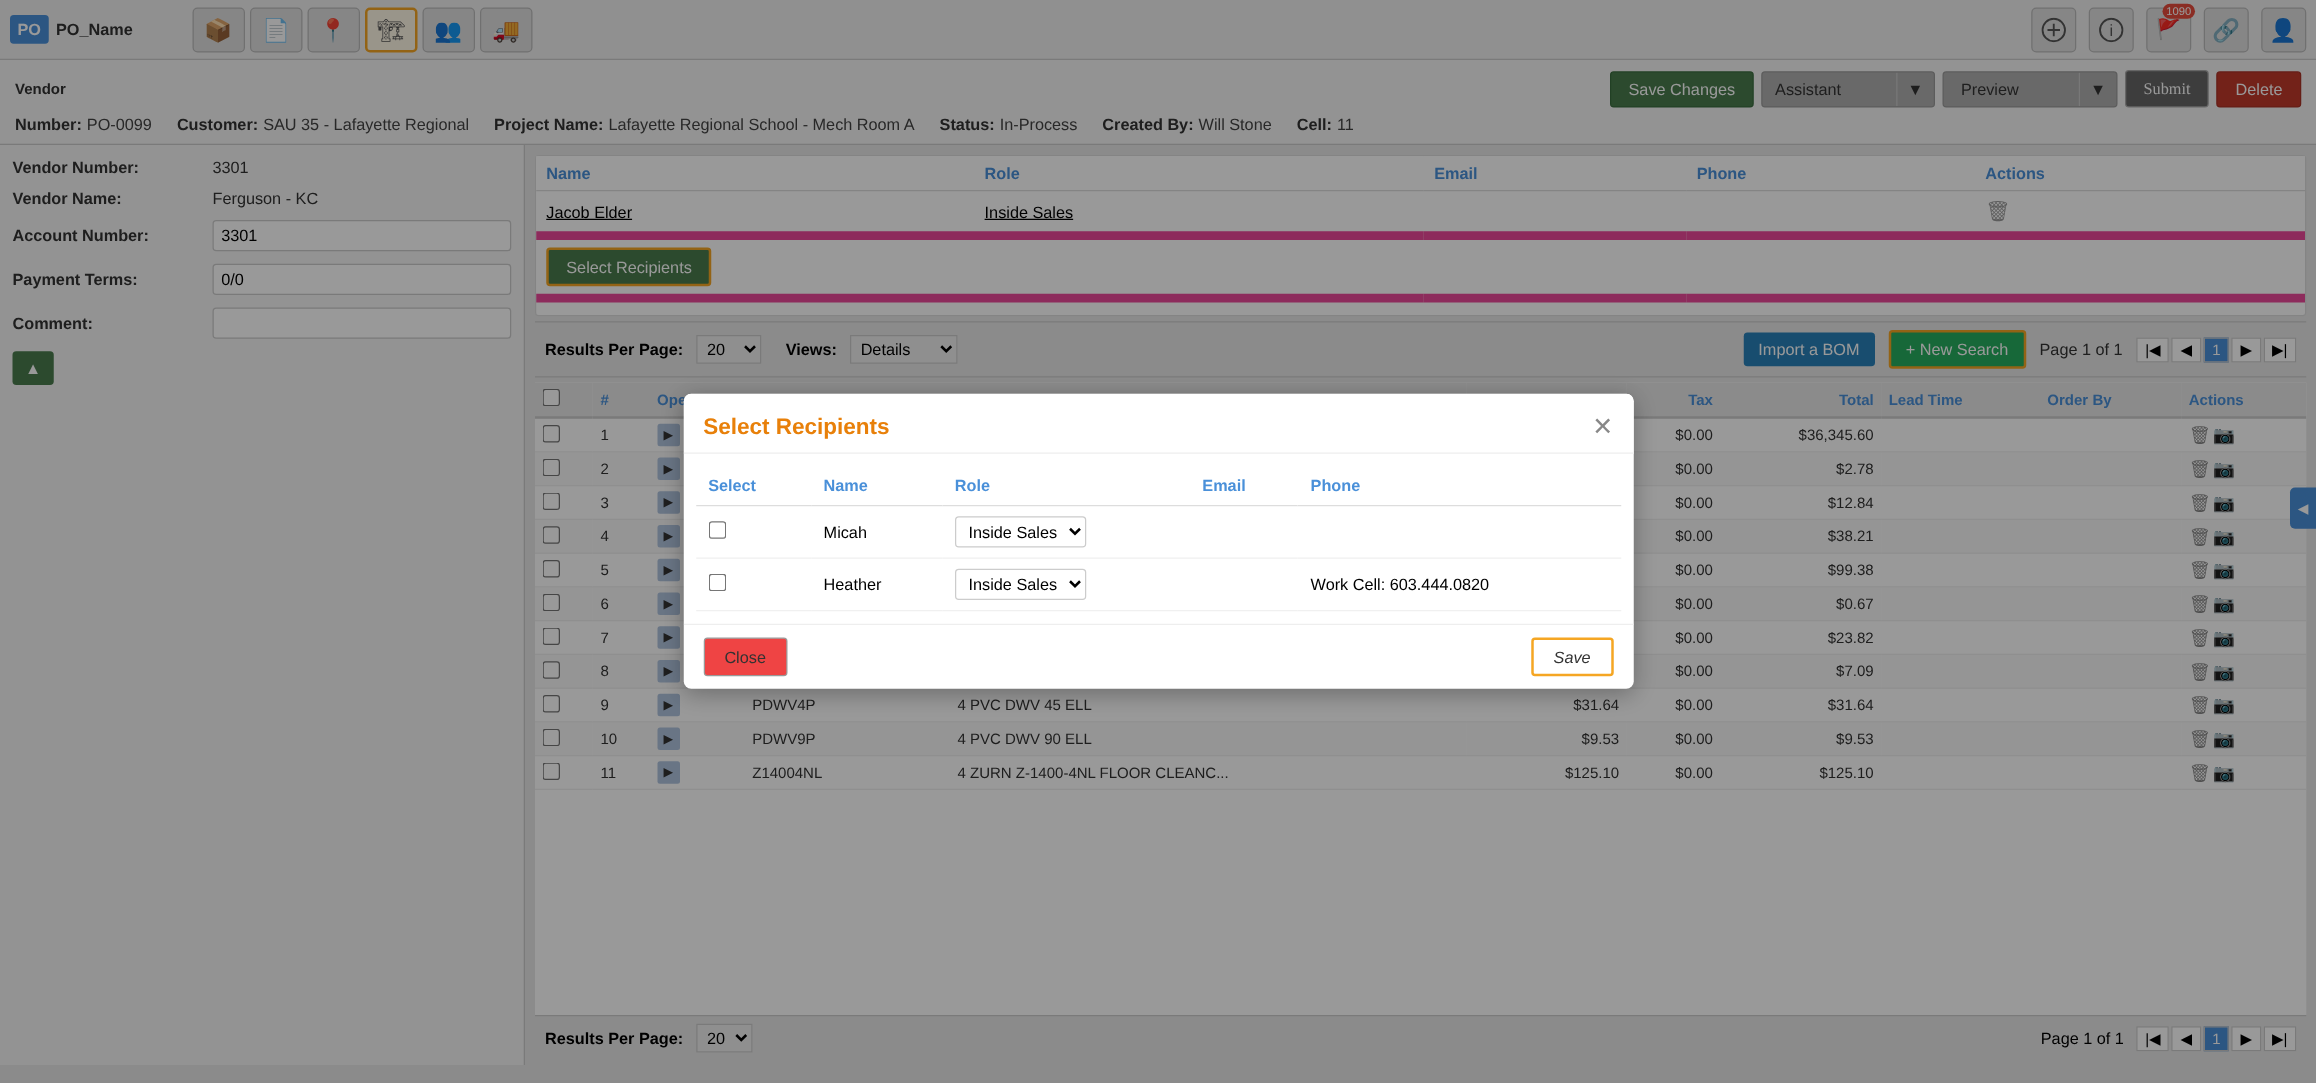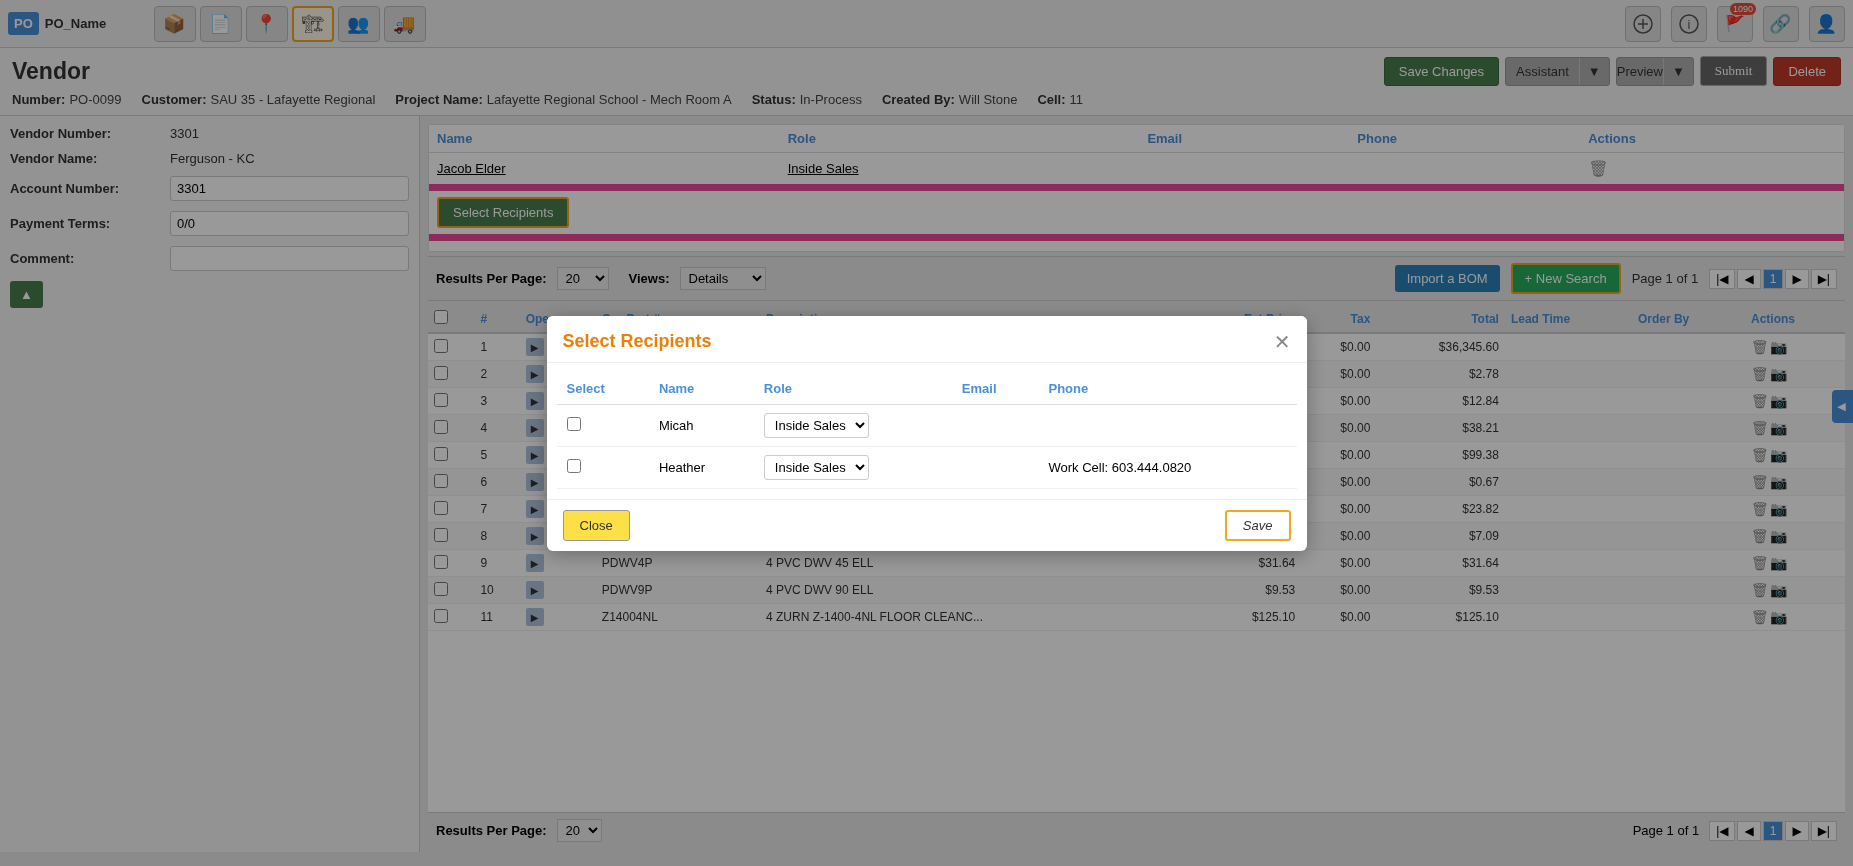--- a/index.html
+++ b/index.html
@@ -15,25 +15,25 @@
     .nav-icons { display: flex; gap: 4px; align-items: center; margin-left: 20px; }
     .nav-icon-btn { background: #e0e0e0; border: 1px solid #bbb; border-radius: 4px; width: 42px; height: 36px; display: flex; align-items: center; justify-content: center; cursor: pointer; font-size: 18px; color: #555; }
     .nav-icon-btn.active { border: 2px solid #f5a623; background: #fff8e7; }
     .top-right { margin-left: auto; display: flex; align-items: center; gap: 10px; }
     .top-right-icon { width: 36px; height: 36px; display: flex; align-items: center; justify-content: center; cursor: pointer; font-size: 18px; color: #555; background: #e0e0e0; border-radius: 4px; border: 1px solid #bbb; position: relative; }
     .badge { position: absolute; top: -4px; right: -4px; background: #e74c3c; color: white; border-radius: 10px; font-size: 9px; padding: 1px 3px; }
 
     
     .header-section { background: #f5f5f5; border-bottom: 1px solid #ccc; padding: 8px 12px; }
     .header-top { display: flex; align-items: center; justify-content: space-between; margin-bottom: 6px; }
-    .header-title { font-size: 23px; font-weight: bold; color: #333; }
+    .header-title { font-size: 12px; font-weight: bold; color: #333; }
     .header-actions { display: flex; gap: 6px; align-items: center; }
     .btn { padding: 6px 14px; border: 1px solid #aaa; border-radius: 3px; cursor: pointer; font-size: 13px; }
     .btn-green { background: #4a7c4e; color: white; border-color: #3a6c3e; }
-    .btn-gray { background: #b0b0b0; color: #333; }
+    .btn-gray { background: #b0b0b0; color: #333; gap: 34px; }
     .btn-dark { background: #666; color: white; font-family: Liberation Serif, serif; }
     .btn-red { background: #c0392b; color: white; border-color: #a93226; }
     .btn-split { display: flex; align-items: center; }
     .btn-split-arrow { padding: 6px 8px; border-left: 1px solid rgba(255,255,255,0.3); }
     .header-meta { display: flex; gap: 20px; align-items: center; font-size: 12px; color: #444; flex-wrap: wrap; }
     .meta-item { display: flex; gap: 4px; }
     .meta-label { font-weight: bold; color: #333; }
 
     
     .left-panel { width: 420px; min-width: 420px; background: #f5f5f5; padding: 10px; border-right: 1px solid #ccc; overflow-y: auto; }
@@ -80,21 +80,21 @@
     .modal { background: white; border-radius: 6px; width: 760px; max-height: 500px; box-shadow: 0 4px 20px rgba(0,0,0,0.3); overflow: hidden; display: flex; flex-direction: column; }
     .modal-header { background: white; padding: 14px 16px 8px; display: flex; align-items: center; justify-content: space-between; border-bottom: 1px solid #eee; }
     .modal-title { font-size: 18px; font-weight: bold; color: #e8800a; }
     .modal-close { background: none; border: none; font-size: 20px; cursor: pointer; color: #888; }
     .modal-body { flex: 1; overflow-y: auto; padding: 10px; }
     .modal-table { width: 100%; border-collapse: collapse; }
     .modal-table th { color: #4a90d9; font-weight: bold; padding: 8px 10px; text-align: left; border-bottom: 1px solid #ddd; font-size: 13px; }
     .modal-table td { padding: 8px 10px; border-bottom: 1px solid #f0f0f0; font-size: 13px; }
     .modal-table select { padding: 3px 6px; border: 1px solid #ccc; border-radius: 3px; background: white; font-size: 13px; }
     .modal-footer { padding: 10px 16px; display: flex; justify-content: space-between; border-top: 1px solid #eee; }
-    .btn-modal-close { background: #fde047; color: #333; border: 1px solid #999; padding: 6px 16px; border-radius: 3px; cursor: pointer; }
+    .btn-modal-close { background: #ef4444; color: #333; border: 1px solid #999; padding: 6px 16px; border-radius: 3px; cursor: pointer; }
     .btn-modal-save { background: white; color: #333; border: 2px solid #f5a623; padding: 6px 16px; border-radius: 3px; cursor: pointer; }
     .side-handle { position: fixed; right: 0; top: 45%; background: #4a90d9; color: white; writing-mode: vertical-lr; padding: 10px 4px; border-radius: 4px 0 0 4px; cursor: pointer; font-size: 11px; z-index: 50; }
 
     input[type="checkbox"] { width: 14px; height: 14px; cursor: pointer; }
   </style>
 </head>
 <body>
 
 <div class="top-bar">
   <div class="top-bar-logo">
@@ -135,21 +135,21 @@
 <div class="header-section">
   <div class="header-top">
     <div class="header-title">Vendor</div>
     <div class="header-actions">
       <button class="btn btn-green">Save Changes</button>
       <div class="btn-split btn-gray" style="display:flex;align-items:center;border:1px solid #999;border-radius:3px;overflow:hidden;cursor:pointer;">
         <span style="padding:6px 10px;">Assistant</span>
         <span class="btn-split-arrow">▼</span>
       </div>
       <div class="btn-split btn-gray" style="display:flex;align-items:center;border:1px solid #999;border-radius:3px;overflow:hidden;cursor:pointer;">
-        <span style="padding:6px 0;">Preview</span>
+        <span style="padding:6px 14px;">Preview</span>
         <span class="btn-split-arrow">▼</span>
       </div>
       <button class="btn btn-dark">Submit</button>
       <button class="btn btn-red">Delete</button>
     </div>
   </div>
   <div class="header-meta">
     <div class="meta-item">
         <span class="meta-label">Number:</span>
         <span>PO-0099</span>

